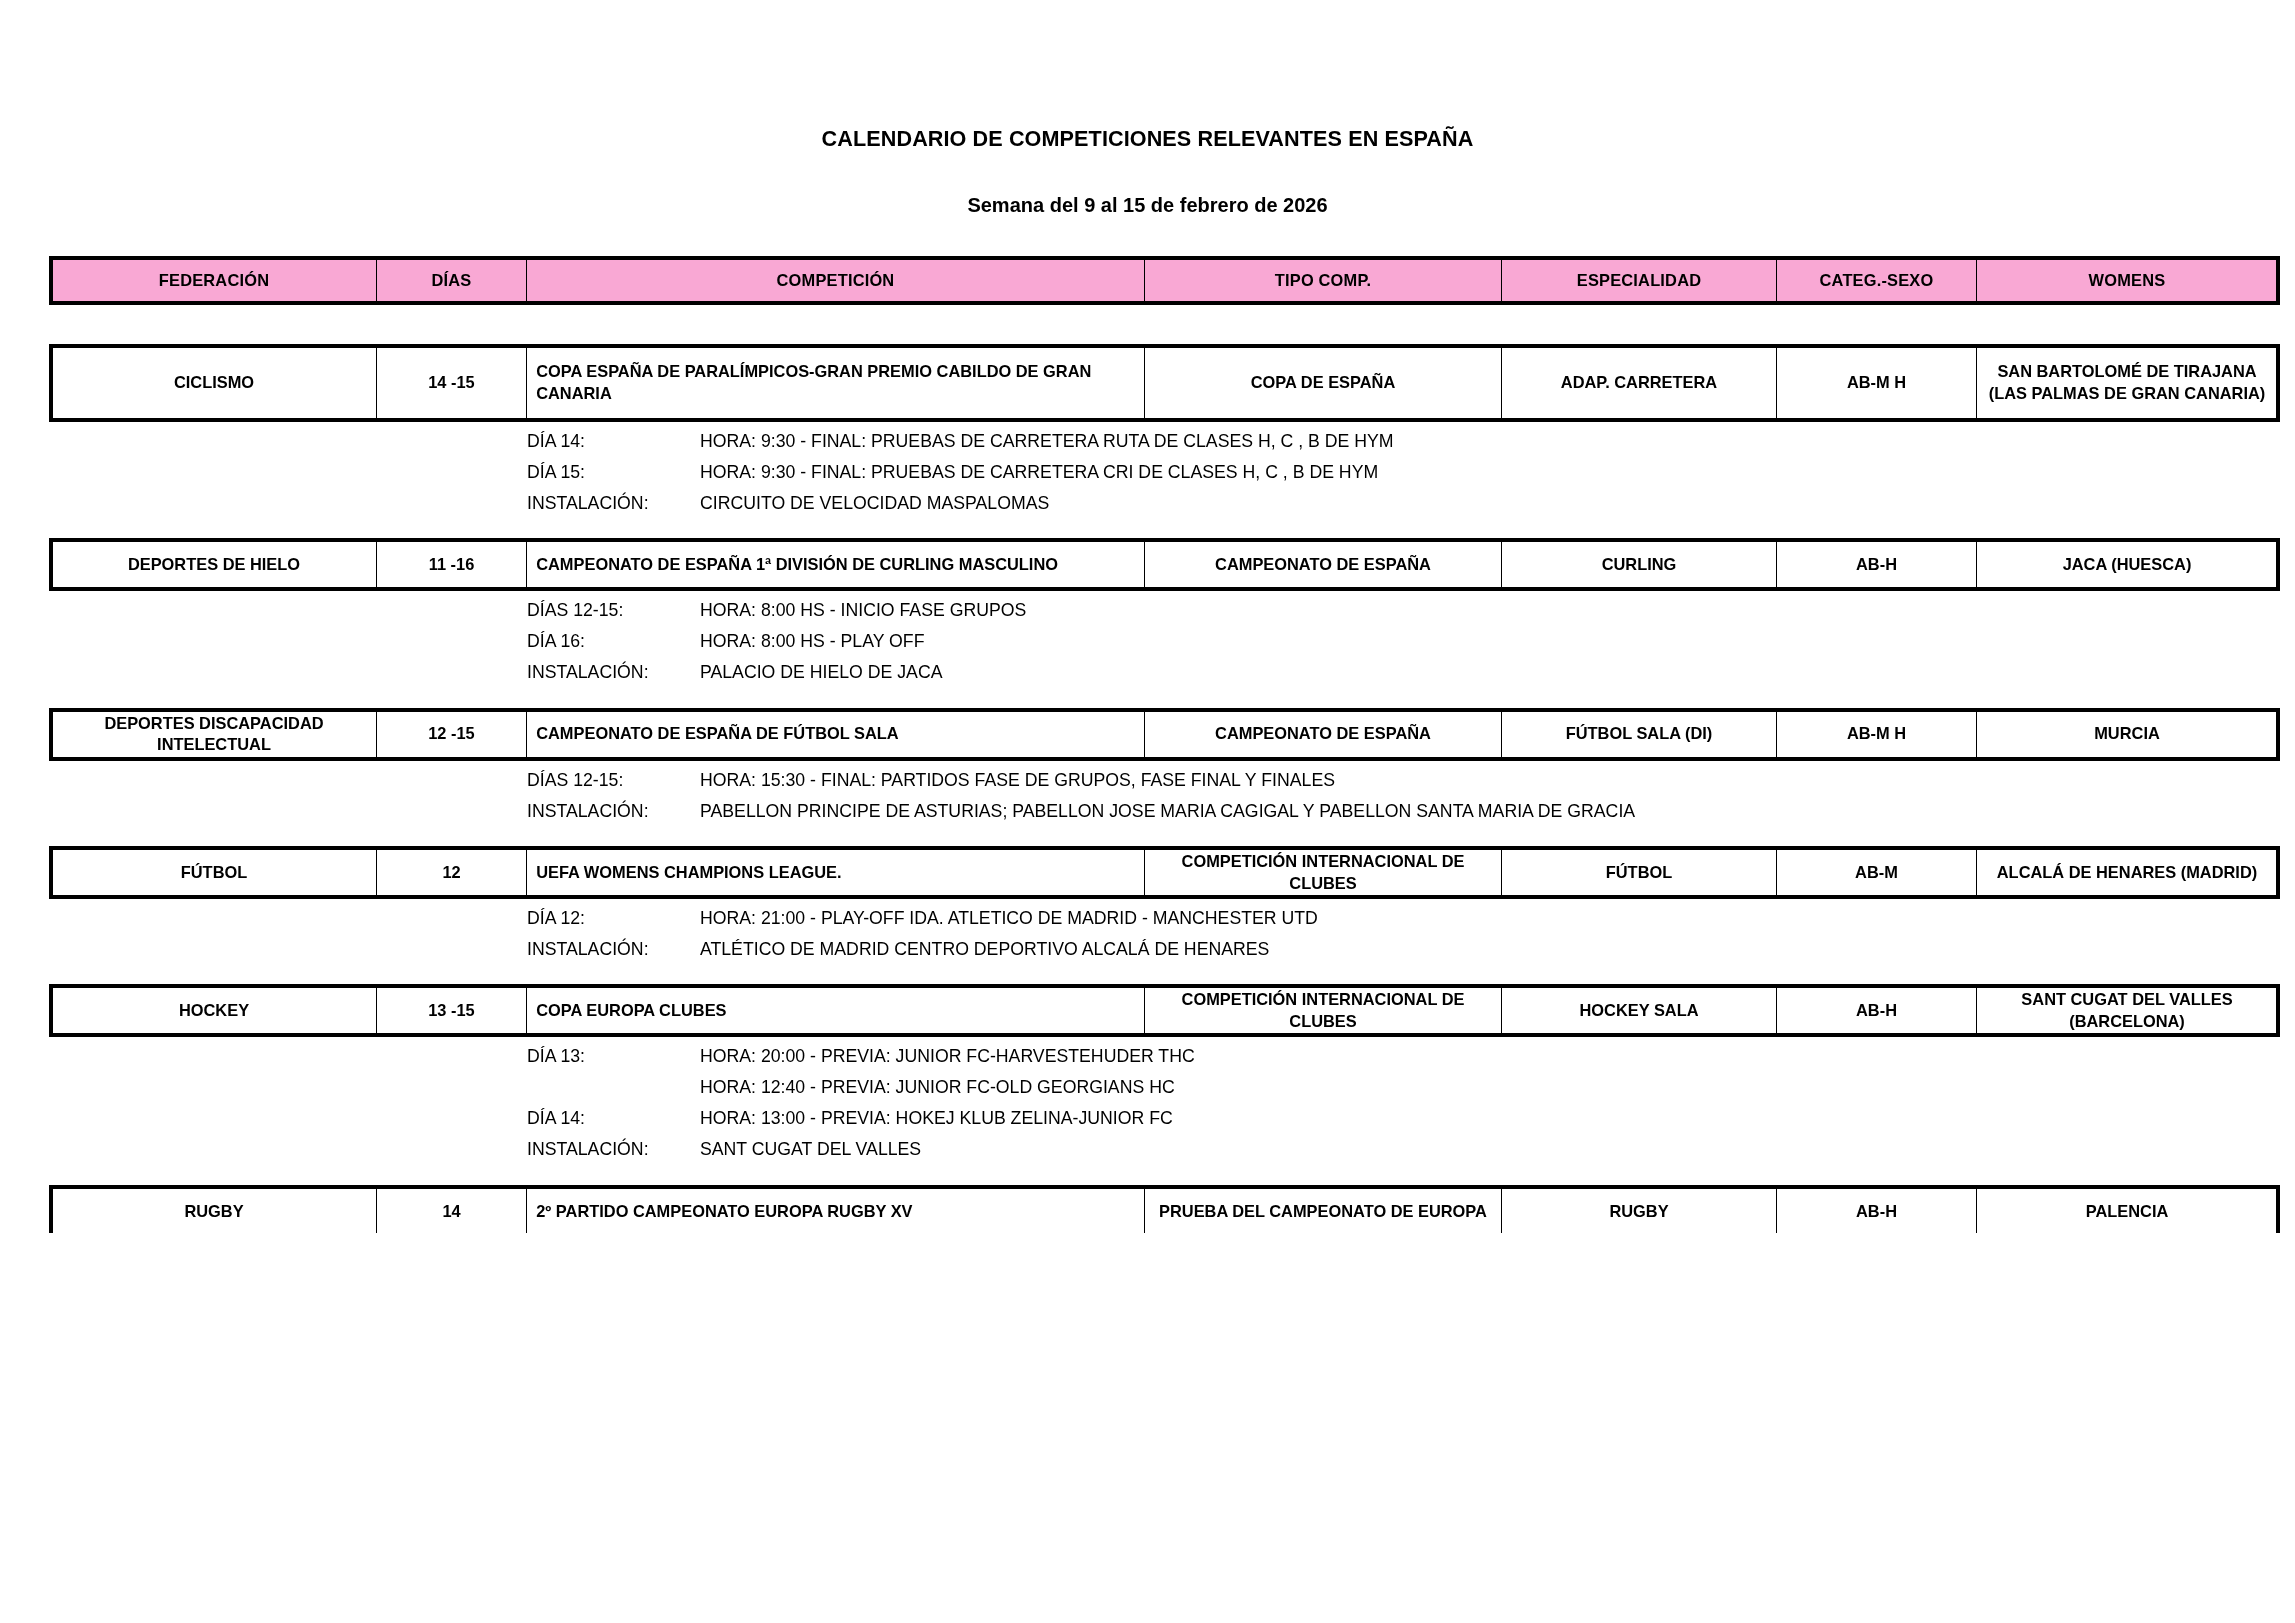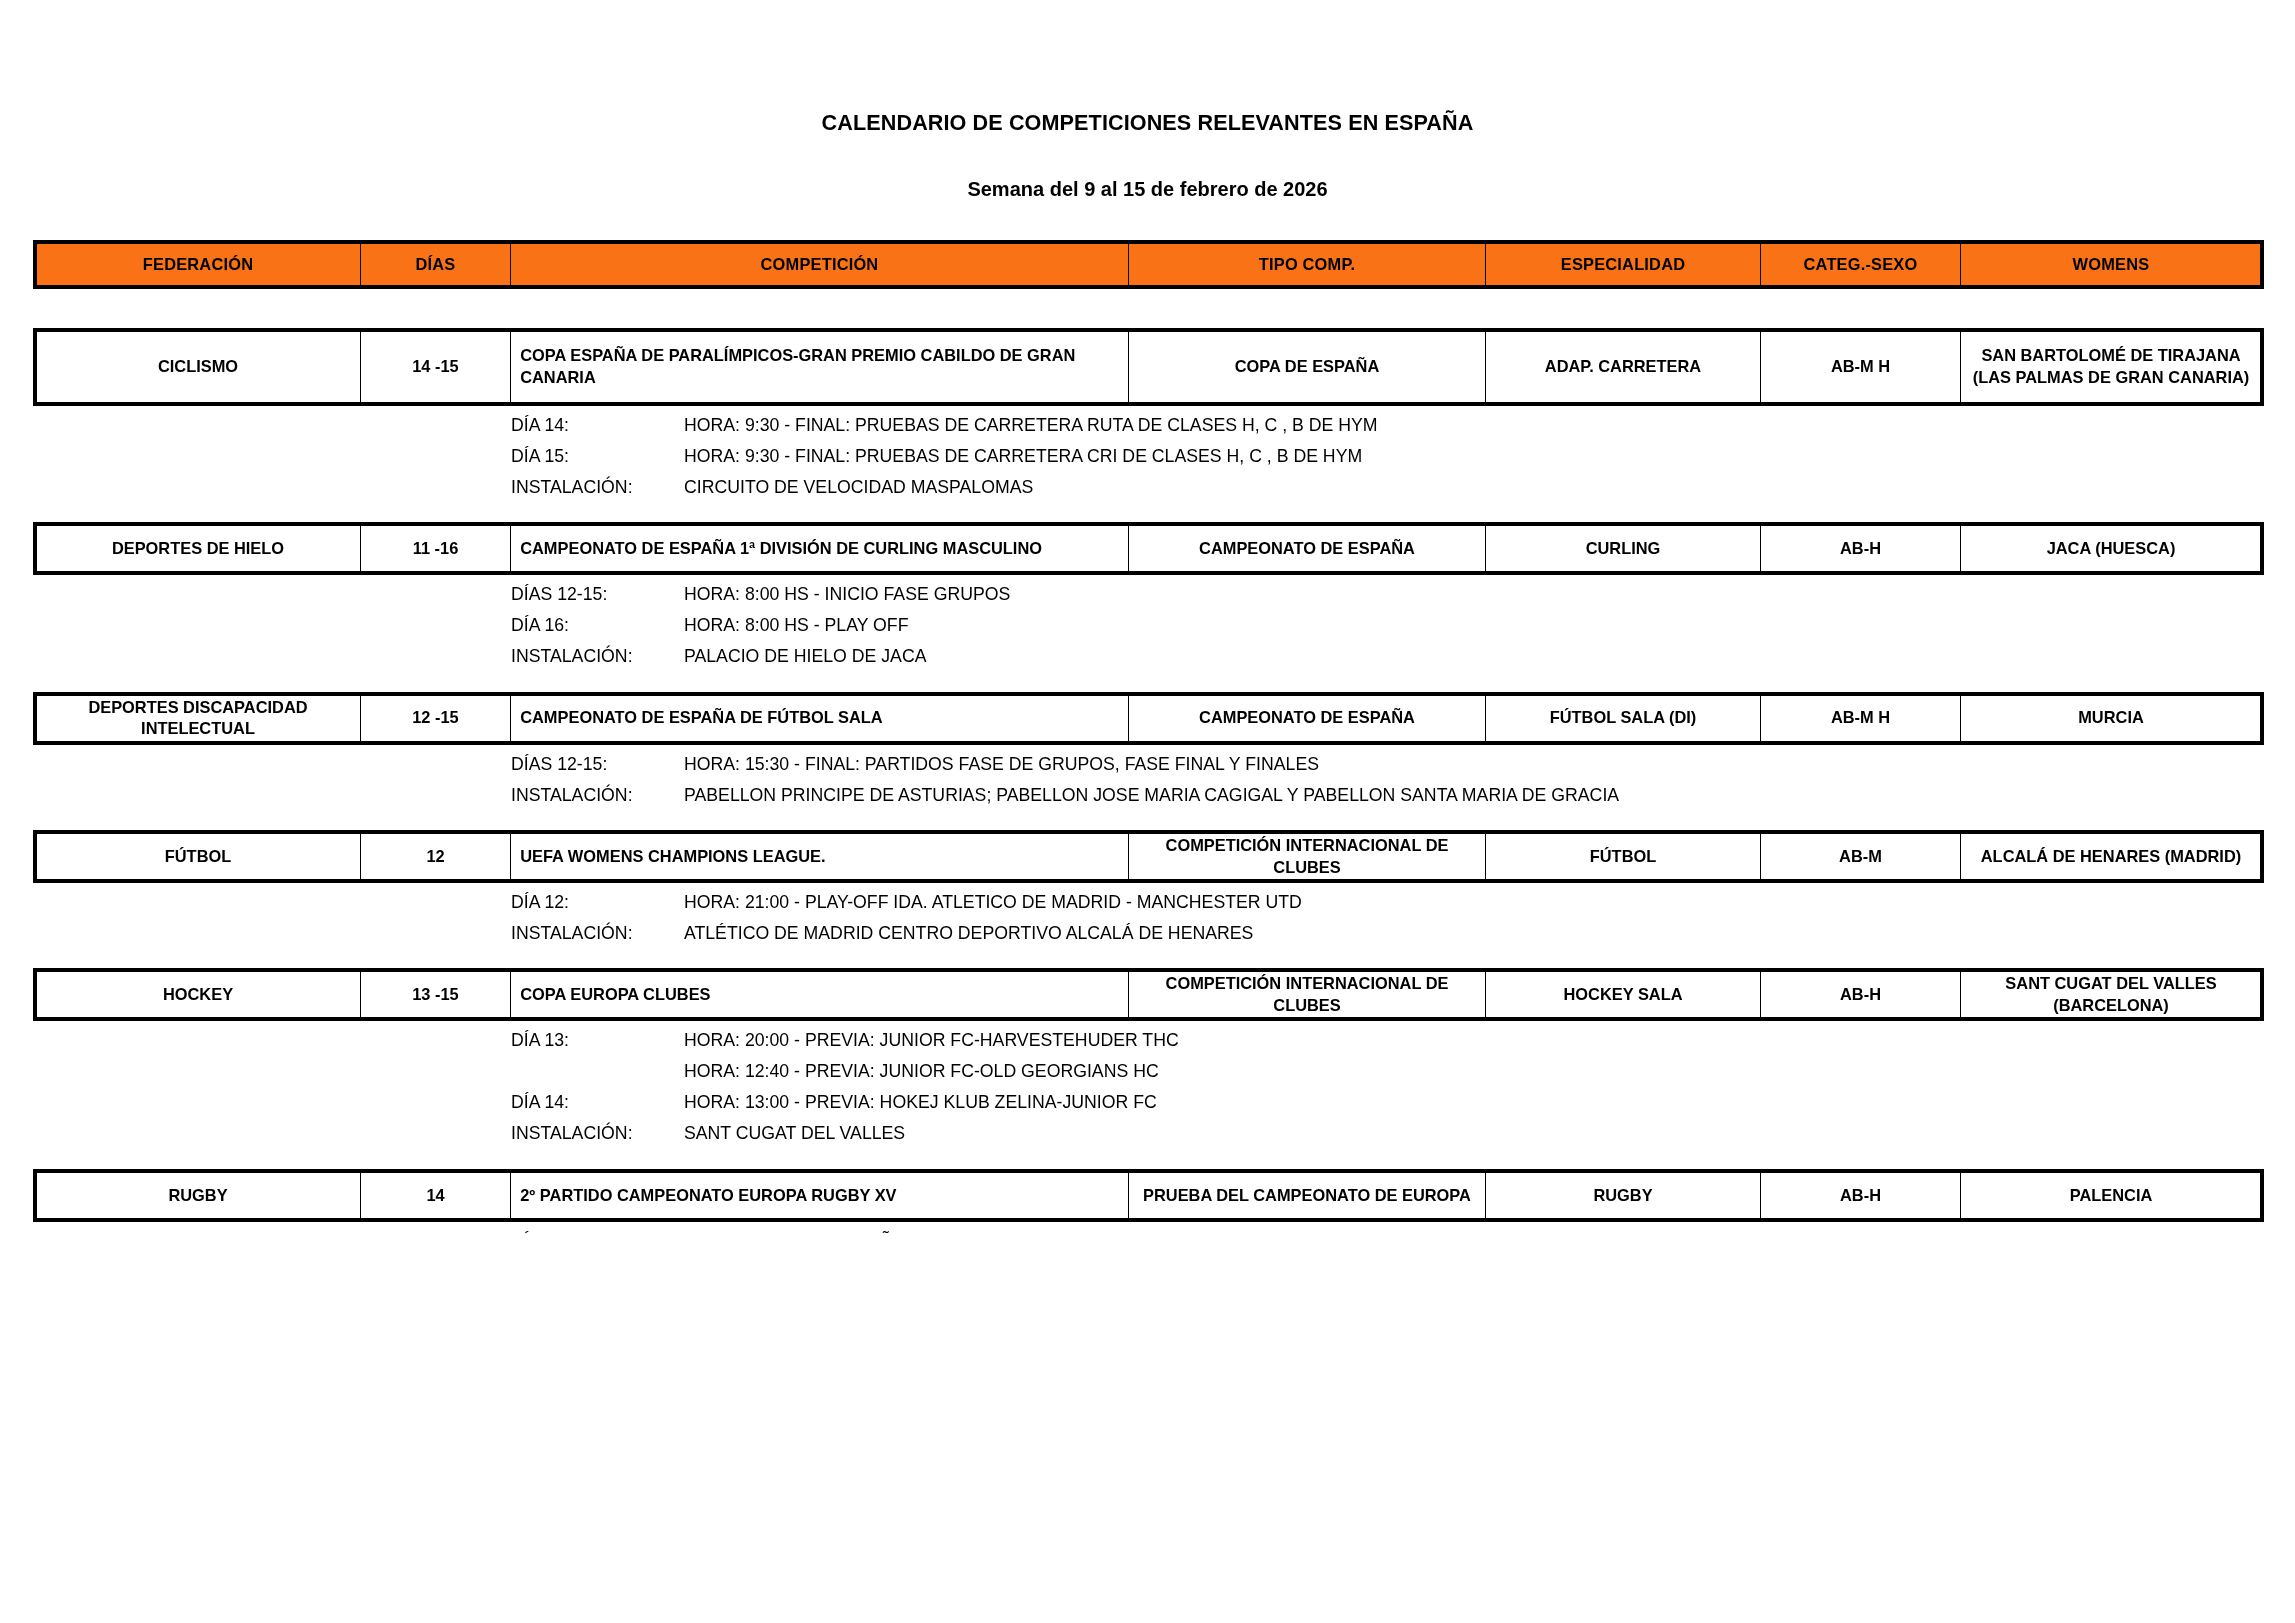--- a/index.html
+++ b/index.html
@@ -13,21 +13,21 @@
     font-family: "Liberation Sans", sans-serif;
     color: #000000;
     -webkit-font-smoothing: antialiased;
   }
 
   .page {
     position: relative;
     width: 2295px;
     height: 1233px;
     box-sizing: border-box;
-    padding: 0;
+    padding: 16px;
     overflow: hidden;
   }
 
   
   .title-block {
     text-align: center;
     padding-top: 110px;
   }
   .doc-title {
     font-size: 21.6px;
@@ -65,21 +65,21 @@
   }
 
   
   table.grid {
     outline: 4.6px solid #000;
     outline-offset: -2px;
   }
 
   
   .head-table td {
-    background: #f97316;
+    background: #f9a8d4;
     height: 43px;
     letter-spacing: 0.2px;
   }
 
   
   .row-table td {
     background: #ffffff;
   }
 
   

